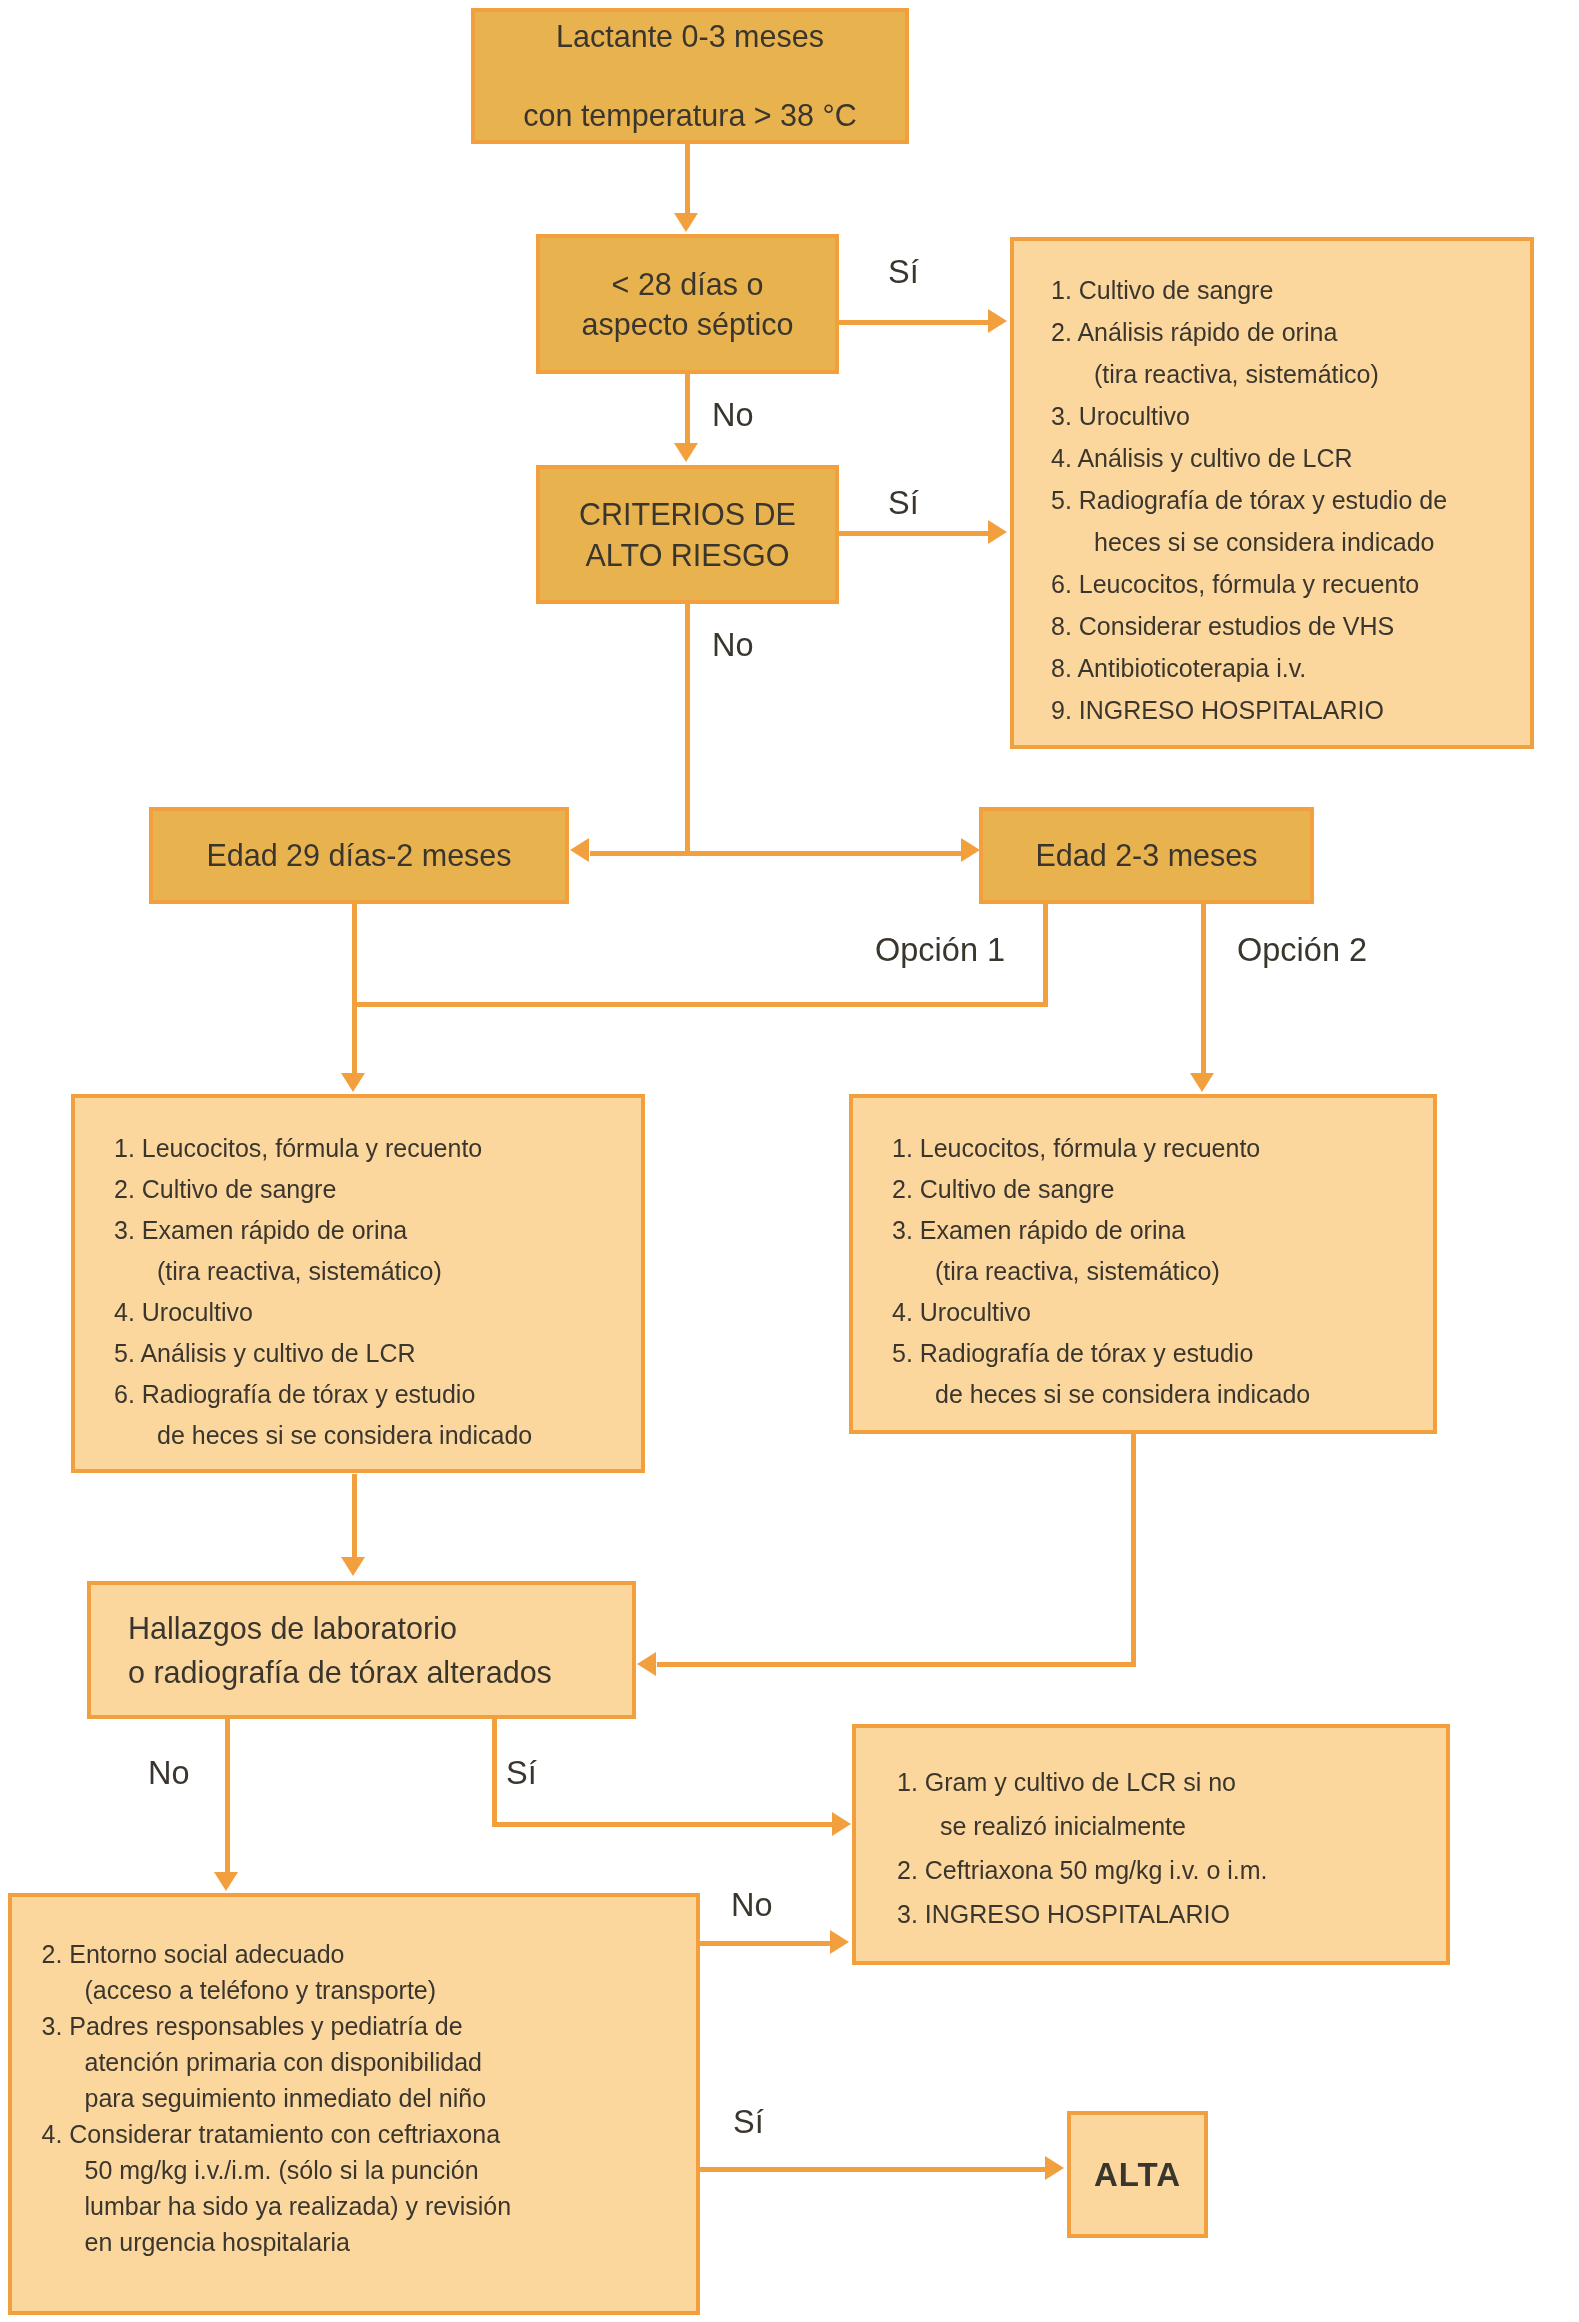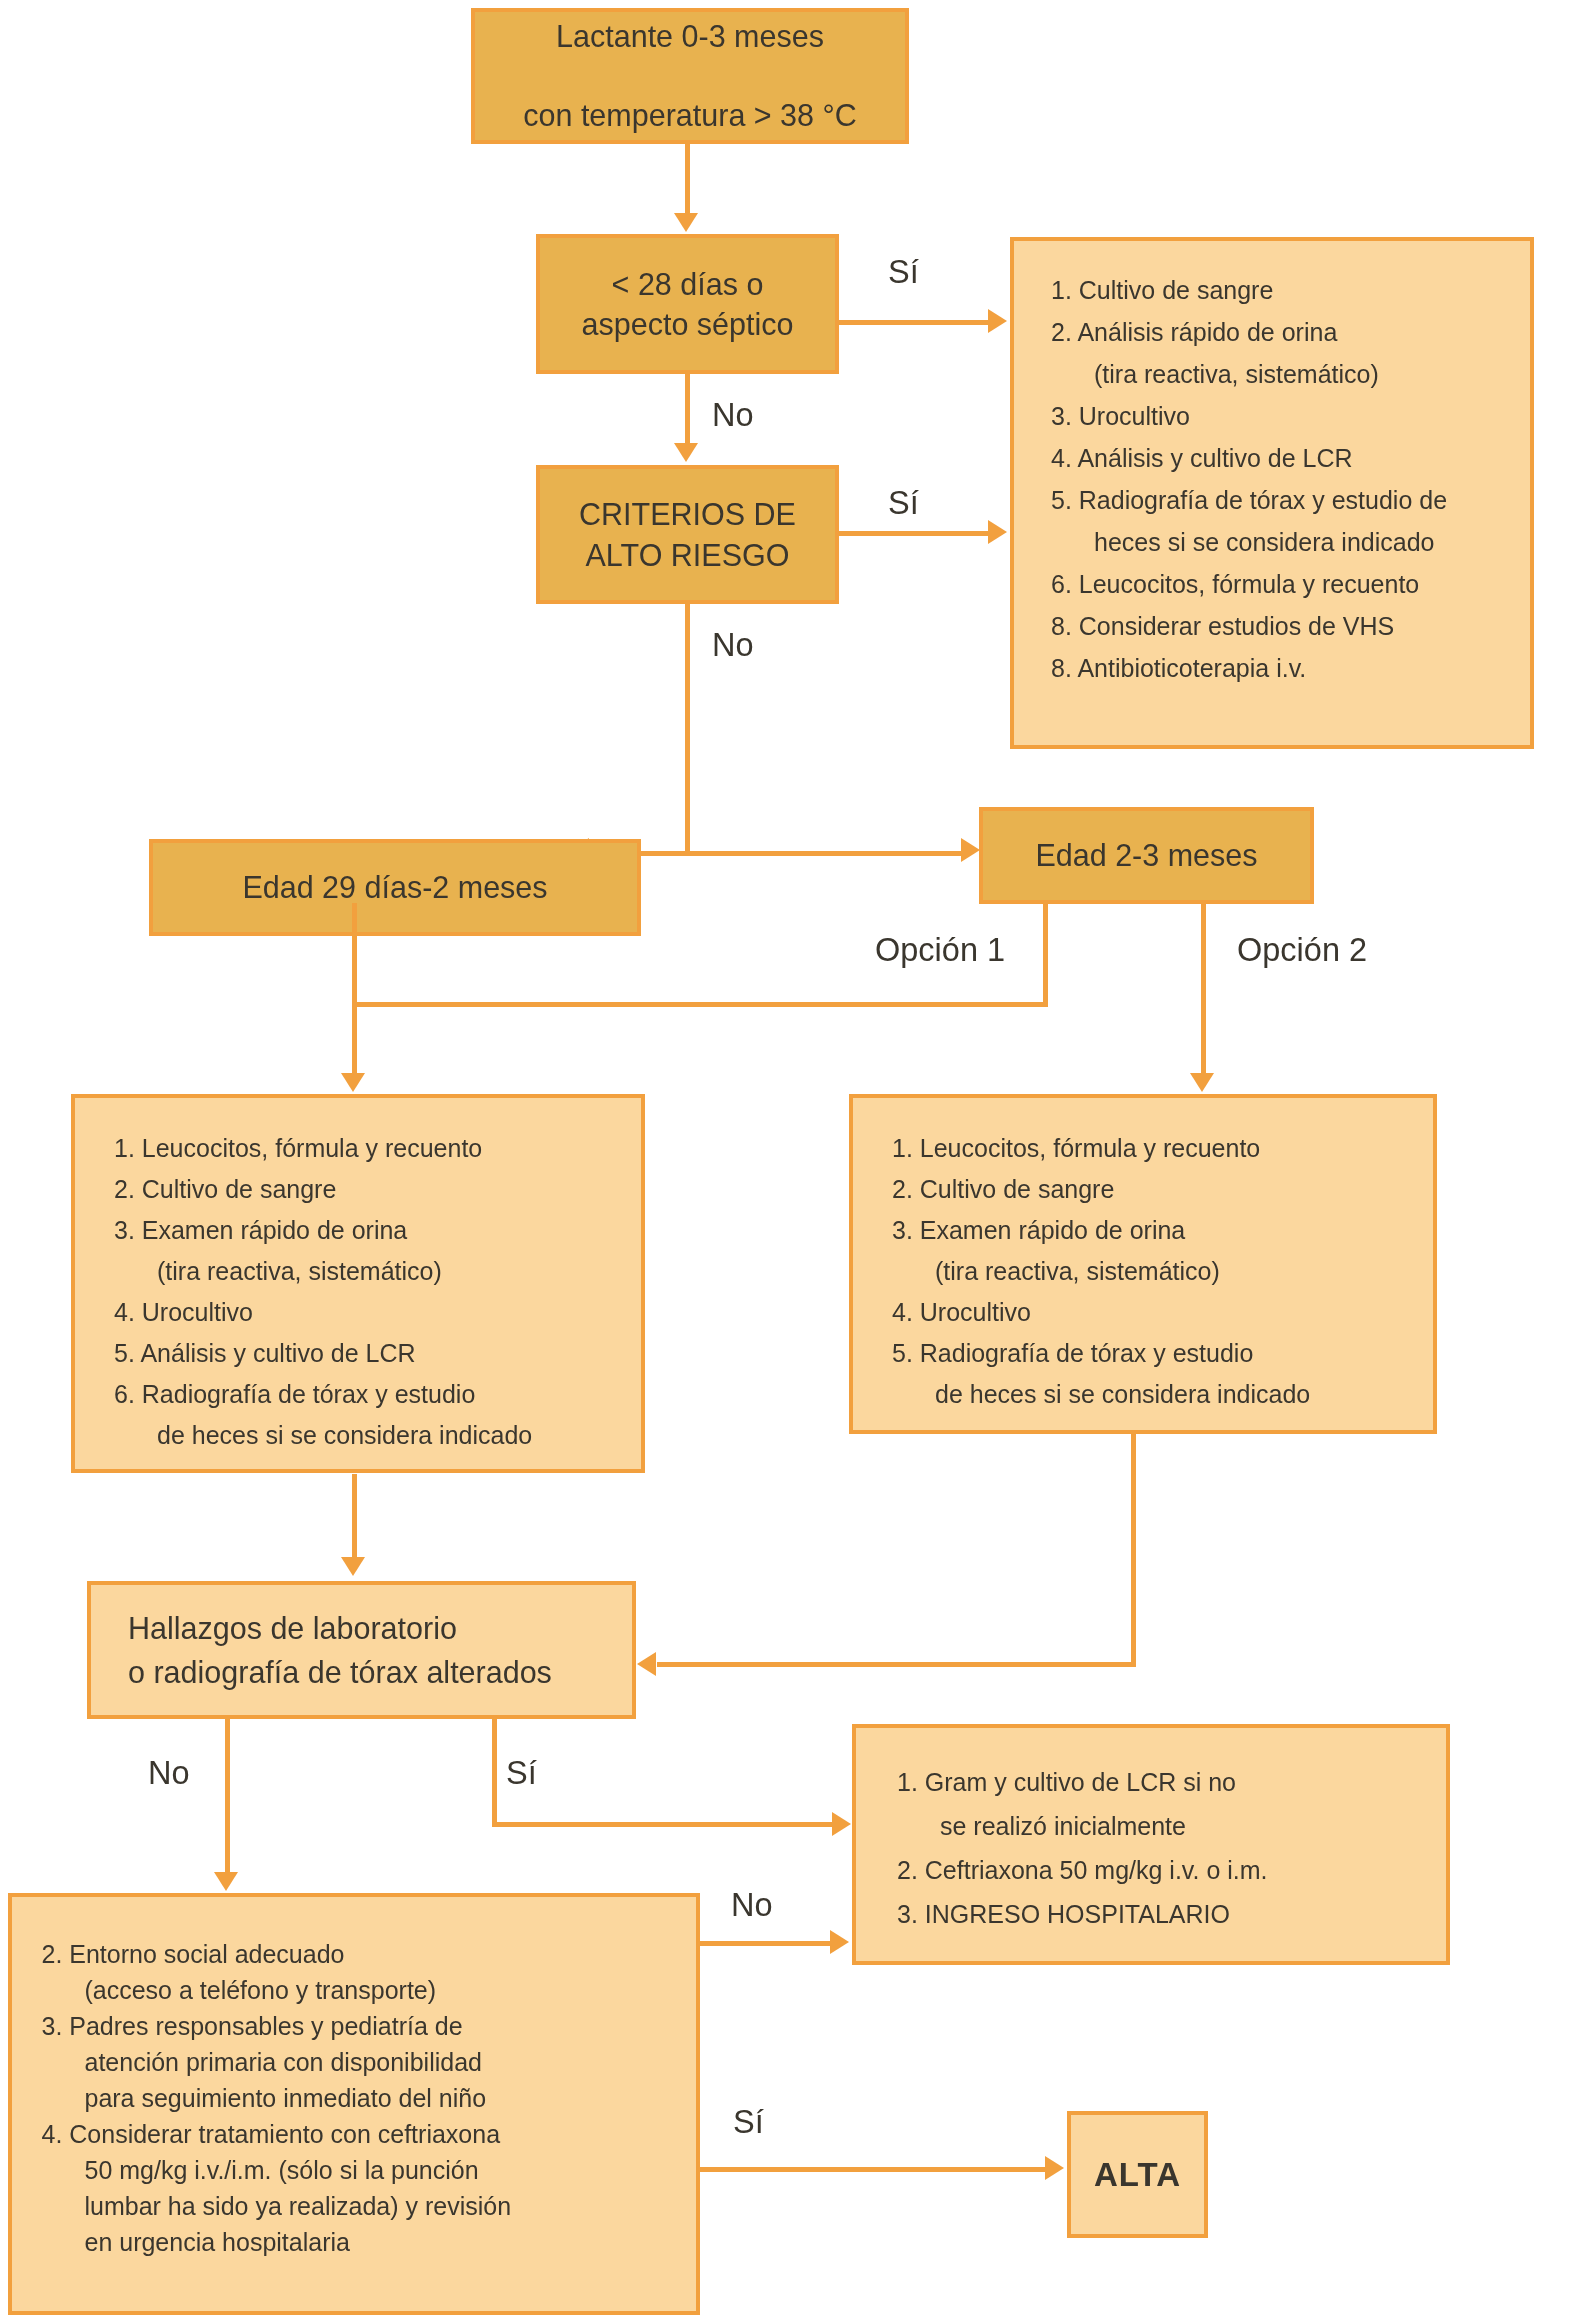--- a/index.html
+++ b/index.html
@@ -71,30 +71,31 @@
     <div class="item">1. Cultivo de sangre</div>
     <div class="item">2. Análisis rápido de orina
 (tira reactiva, sistemático)</div>
     <div class="item">3. Urocultivo</div>
     <div class="item">4. Análisis y cultivo de LCR</div>
     <div class="item">5. Radiografía de tórax y estudio de
 heces si se considera indicado</div>
     <div class="item">6. Leucocitos, fórmula y recuento</div>
     <div class="item">8. Considerar estudios de VHS</div>
     <div class="item">8. Antibioticoterapia i.v.</div>
+    <div class="item">9. INGRESO HOSPITALARIO</div>
   </div>
 
   <div class="lbl" style="left:712px;top:627px;">No</div>
   <div class="vline" style="left:685px;top:604px;height:252px;"></div>
 
   <div class="hline" style="left:590px;top:851px;width:373px;"></div>
   <div class="arr arr-left" style="left:570px;top:838px;"></div>
   <div class="arr arr-right" style="left:961px;top:838px;"></div>
 
-  <div class="box box-dark" style="left:149px;top:807px;width:492px;height:97px;margin-top:32px;">
+  <div class="box box-dark" style="left:149px;top:807px;width:420px;height:97px;">
     <div>Edad 29 días-2 meses</div>
   </div>
   <div class="box box-dark" style="left:979px;top:807px;width:335px;height:97px;">
     <div>Edad 2-3 meses</div>
   </div>
 
   <div class="vline" style="left:352px;top:903px;height:171px;"></div>
   <div class="arr arr-down" style="left:341px;top:1073px;"></div>
 
   <div class="lbl" style="left:875px;top:932px;">Opción 1</div>

